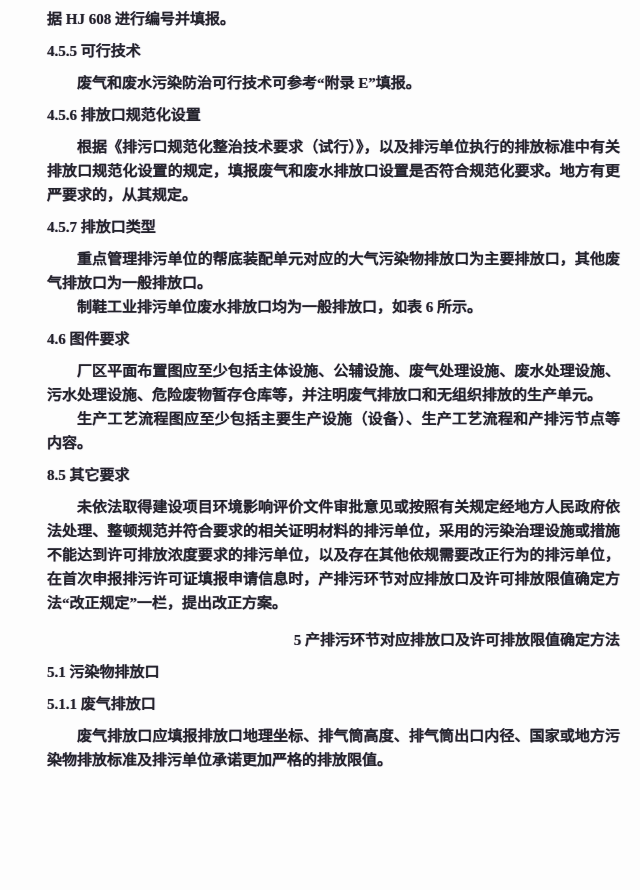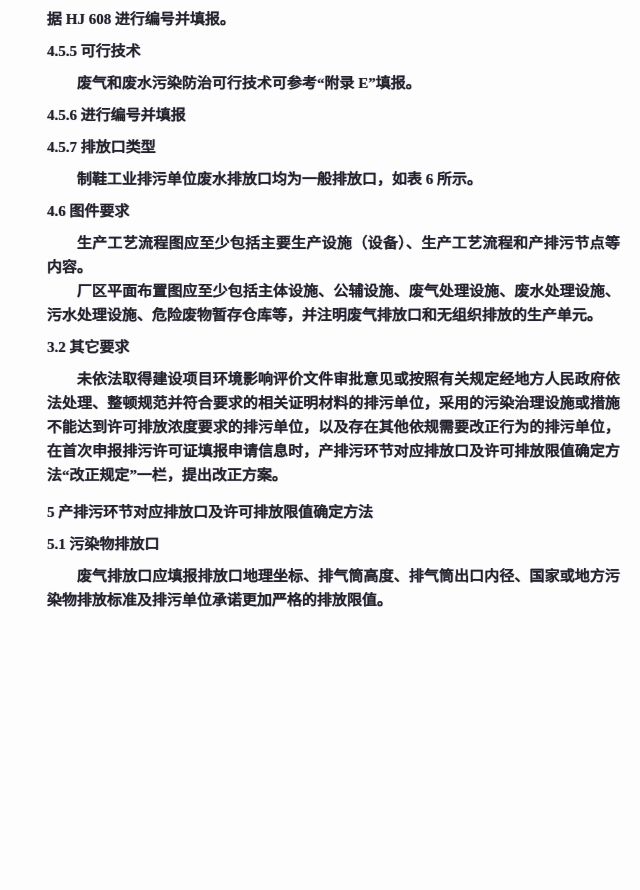--- a/index.html
+++ b/index.html
@@ -33,36 +33,40 @@
   }
   .para.cont {
     text-indent: 0;
   }
   .heading {
     text-align: left;
     margin: 8px 0;
   }
   .heading.chapter {
     margin: 13px 0 8px 0;
+    text-align: right;
   }
   .para.gap-top {
     margin-top: 6px;
   }
 </style>
 </head>
 <body>
 
 <div class="page" style="background: rgb(253, 253, 253); color: rgb(35, 35, 43);">
   <p class="para cont">据 HJ 608 进行编号并填报。</p>
   <h4 class="heading">4.5.5 可行技术</h4>
   <p class="para">废气和废水污染防治可行技术可参考“附录 E”填报。</p>
-  <h4 class="heading">4.5.6 进行编号并填报</h4>
+  <h4 class="heading">4.5.6 排放口规范化设置</h4>
+  <p class="para">根据《排污口规范化整治技术要求（试行）》，以及排污单位执行的排放标准中有关排放口规范化设置的规定，填报废气和废水排放口设置是否符合规范化要求。地方有更严要求的，从其规定。</p>
   <h4 class="heading">4.5.7 排放口类型</h4>
+  <p class="para">重点管理排污单位的帮底装配单元对应的大气污染物排放口为主要排放口，其他废气排放口为一般排放口。</p>
   <p class="para">制鞋工业排污单位废水排放口均为一般排放口，如表 6 所示。</p>
   <h3 class="heading">4.6 图件要求</h3>
+  <p class="para">厂区平面布置图应至少包括主体设施、公辅设施、废气处理设施、废水处理设施、污水处理设施、危险废物暂存仓库等，并注明废气排放口和无组织排放的生产单元。</p>
   <p class="para">生产工艺流程图应至少包括主要生产设施（设备）、生产工艺流程和产排污节点等内容。</p>
-  <p class="para">厂区平面布置图应至少包括主体设施、公辅设施、废气处理设施、废水处理设施、污水处理设施、危险废物暂存仓库等，并注明废气排放口和无组织排放的生产单元。</p>
-  <h3 class="heading">3.2 其它要求</h3>
+  <h3 class="heading">8.5 其它要求</h3>
   <p class="para">未依法取得建设项目环境影响评价文件审批意见或按照有关规定经地方人民政府依法处理、整顿规范并符合要求的相关证明材料的排污单位，采用的污染治理设施或措施不能达到许可排放浓度要求的排污单位，以及存在其他依规需要改正行为的排污单位，在首次申报排污许可证填报申请信息时，产排污环节对应排放口及许可排放限值确定方法“改正规定”一栏，提出改正方案。</p>
   <h2 class="heading chapter">5 产排污环节对应排放口及许可排放限值确定方法</h2>
   <h3 class="heading">5.1 污染物排放口</h3>
+  <h4 class="heading">5.1.1 废气排放口</h4>
   <p class="para gap-top">废气排放口应填报排放口地理坐标、排气筒高度、排气筒出口内径、国家或地方污染物排放标准及排污单位承诺更加严格的排放限值。</p>
 </div>
 
 </body></html>

